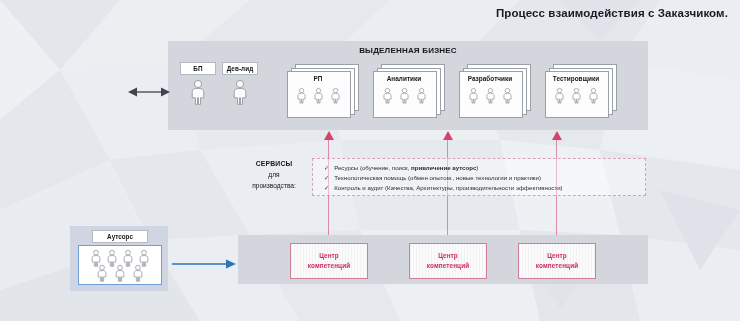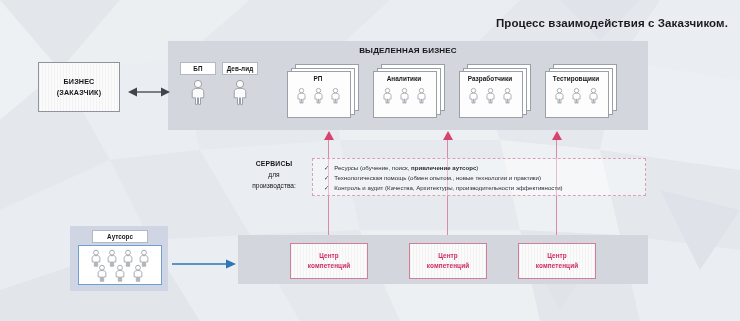--- a/index.html
+++ b/index.html
@@ -10,21 +10,21 @@
     background:#e7eaee;
     position:relative;
   }
   #stage{position:absolute;left:0;top:0;width:740px;height:321px;overflow:hidden;}
   #poly{position:absolute;left:0;top:0;width:740px;height:321px;}
 
   
   .title{
     position:absolute;right:12px;top:7px;
     font-size:11.5px;font-weight:bold;color:#1b1b1f;
-    letter-spacing:.1px;white-space:nowrap;margin-top:10px;
+    letter-spacing:.1px;white-space:nowrap;
   }
 
   
   .panel-team{
     position:absolute;left:168px;top:41px;width:480px;height:89px;
     background:#d3d7dd;
   }
   .panel-team-title{
     position:absolute;left:0;top:5px;width:480px;text-align:center;
     font-size:8px;font-weight:bold;color:#16161a;letter-spacing:.2px;
@@ -176,26 +176,20 @@
       <polygon points="520,240 600,250 560,310" fill="#e0e4e9"></polygon>
     </g>
   </svg>
 
   <div class="title">Процесс взаимодействия с Заказчиком.</div>
 
   <div class="panel-team">
     <div class="panel-team-title">ВЫДЕЛЕННАЯ БИЗНЕС</div>
   </div>
 
-  <div class="business-box striped">
-    <div class="business-label">
-      <span>БИЗНЕС</span><br>
-      <span>(ЗАКАЗЧИК)</span>
-    </div>
-  </div>
 
   <svg class="dbl-arrow" viewBox="0 0 42 20">
     <line x1="8" y1="10" x2="34" y2="10" stroke="#4a4f58" stroke-width="1.4"></line>
     <polygon points="0,10 9,5.6 9,14.4" fill="#3f444d"></polygon>
     <polygon points="42,10 33,5.6 33,14.4" fill="#3f444d"></polygon>
   </svg>
 
   <div class="role" style="left:180px;">
     <span class="tag">БП</span>
     <svg class="fig fig-svg" width="18" height="26" viewBox="0 0 18 26">

